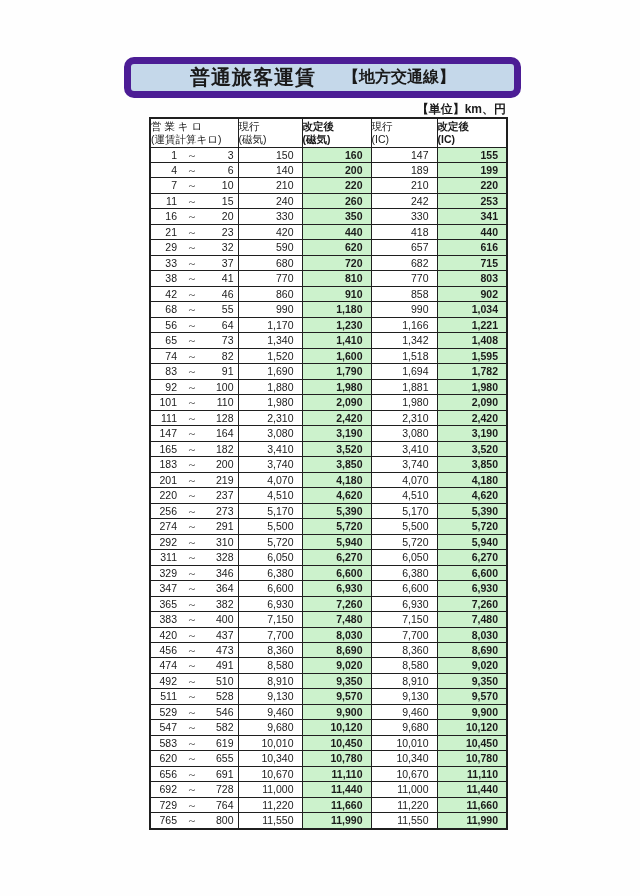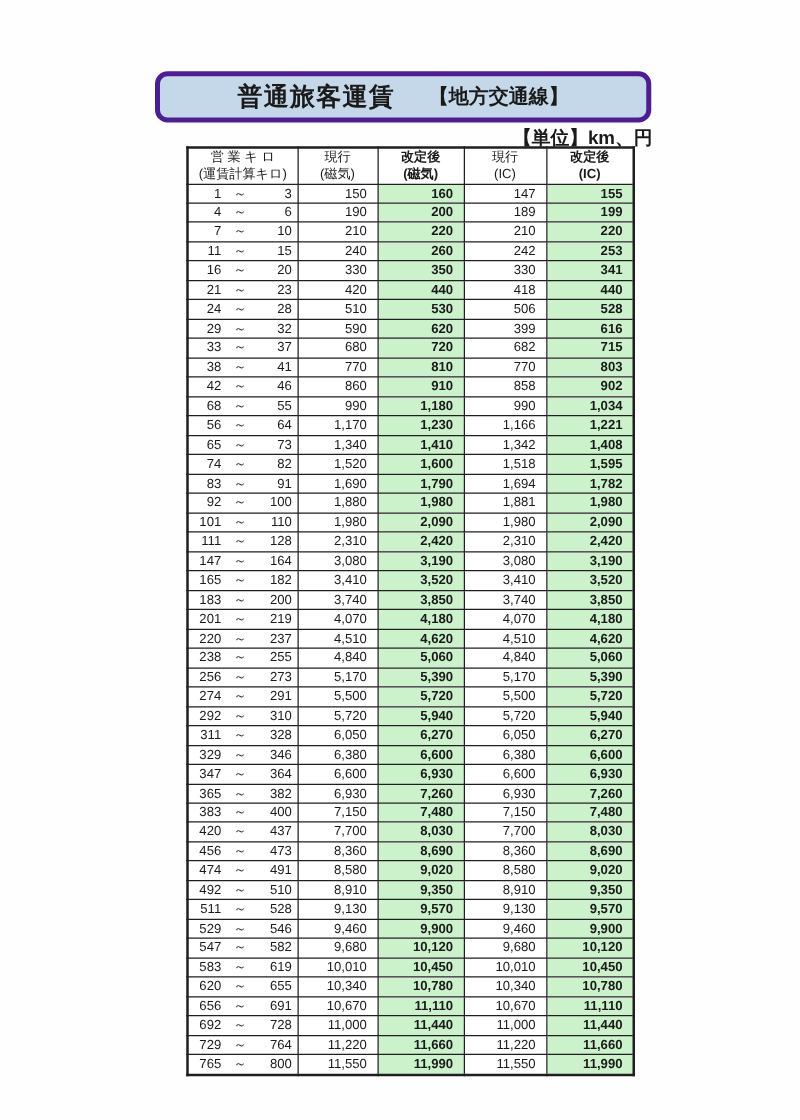--- a/index.html
+++ b/index.html
@@ -12,36 +12,36 @@
     overflow: hidden;
   }
   .page { position: absolute; inset: 0; background: #fefefe; }
 
   
   .title-box {
     position: absolute;
     left: 124px; top: 57px;
     width: 397px; height: 41px;
     background: #c5d8ea;
-    border: 4px solid #4c1d95;
+    border: 7px solid #4c1d95;
     border-radius: 10px;
     display: flex;
     align-items: center;
     justify-content: center;
     gap: 9px;
   }
   .title-main { font-size: 20px; font-weight: bold; letter-spacing: 1px; }
   .title-sub  { font-size: 16px; font-weight: bold; margin-left: 18px; }
 
   
   .unit-label {
     position: absolute;
     top: 101px;
-    right: 118px;
-    font-size: 15px;
+    right: 134px;
+    font-size: 12px;
     font-weight: bold;
     color: #1a1a1a;
     text-align: right;
   }
 
   
   table.fare-table {
     position: absolute;
     left: 149px; top: 117px;
     width: 357px;
@@ -53,21 +53,21 @@
   .fare-table th, .fare-table td {
     border: 1px solid #1f1f1f;
     overflow: hidden;
     white-space: nowrap;
   }
   .fare-table thead th {
     height: 29px;
     font-weight: normal;
     font-size: 10.5px;
     line-height: 13px;
-    text-align: center;
+    text-align: left;
     vertical-align: middle;
     background: #ffffff;
   }
   .fare-table thead th.bold-col { font-weight: bold; }
   .fare-table tbody td {
     height: 14.49px;
     line-height: 14.49px;
     background: #ffffff;
   }
   td.num { text-align: right; padding-right: 8px; }
@@ -137,21 +137,21 @@
           <td class="num rev">155</td>
         </tr>
         <tr>
           <td class="km">
             <div class="kmwrap">
               <span class="from">4</span>
               <span class="tilde">～</span>
               <span class="to">6</span>
             </div>
           </td>
-          <td class="num">190</td>
+          <td class="num">140</td>
           <td class="num rev">200</td>
           <td class="num">189</td>
           <td class="num rev">199</td>
         </tr>
         <tr>
           <td class="km">
             <div class="kmwrap">
               <span class="from">7</span>
               <span class="tilde">～</span>
               <span class="to">10</span>
@@ -197,41 +197,28 @@
             </div>
           </td>
           <td class="num">420</td>
           <td class="num rev">440</td>
           <td class="num">418</td>
           <td class="num rev">440</td>
         </tr>
         <tr>
           <td class="km">
             <div class="kmwrap">
-              <span class="from">24</span>
-              <span class="tilde">～</span>
-              <span class="to">28</span>
-            </div>
-          </td>
-          <td class="num">510</td>
-          <td class="num rev">530</td>
-          <td class="num">506</td>
-          <td class="num rev">528</td>
-        </tr>
-        <tr>
-          <td class="km">
-            <div class="kmwrap">
               <span class="from">29</span>
               <span class="tilde">～</span>
               <span class="to">32</span>
             </div>
           </td>
           <td class="num">590</td>
           <td class="num rev">620</td>
-          <td class="num">399</td>
+          <td class="num">657</td>
           <td class="num rev">616</td>
         </tr>
         <tr>
           <td class="km">
             <div class="kmwrap">
               <span class="from">33</span>
               <span class="tilde">～</span>
               <span class="to">37</span>
             </div>
           </td>
@@ -431,33 +418,20 @@
             </div>
           </td>
           <td class="num">4,510</td>
           <td class="num rev">4,620</td>
           <td class="num">4,510</td>
           <td class="num rev">4,620</td>
         </tr>
         <tr>
           <td class="km">
             <div class="kmwrap">
-              <span class="from">238</span>
-              <span class="tilde">～</span>
-              <span class="to">255</span>
-            </div>
-          </td>
-          <td class="num">4,840</td>
-          <td class="num rev">5,060</td>
-          <td class="num">4,840</td>
-          <td class="num rev">5,060</td>
-        </tr>
-        <tr>
-          <td class="km">
-            <div class="kmwrap">
               <span class="from">256</span>
               <span class="tilde">～</span>
               <span class="to">273</span>
             </div>
           </td>
           <td class="num">5,170</td>
           <td class="num rev">5,390</td>
           <td class="num">5,170</td>
           <td class="num rev">5,390</td>
         </tr>

